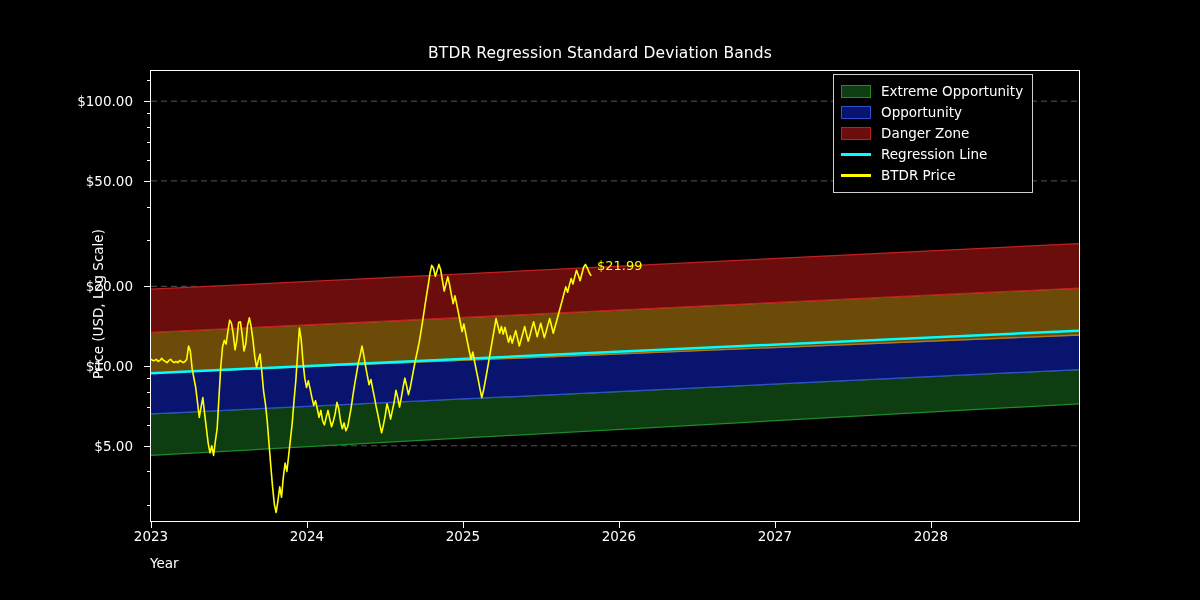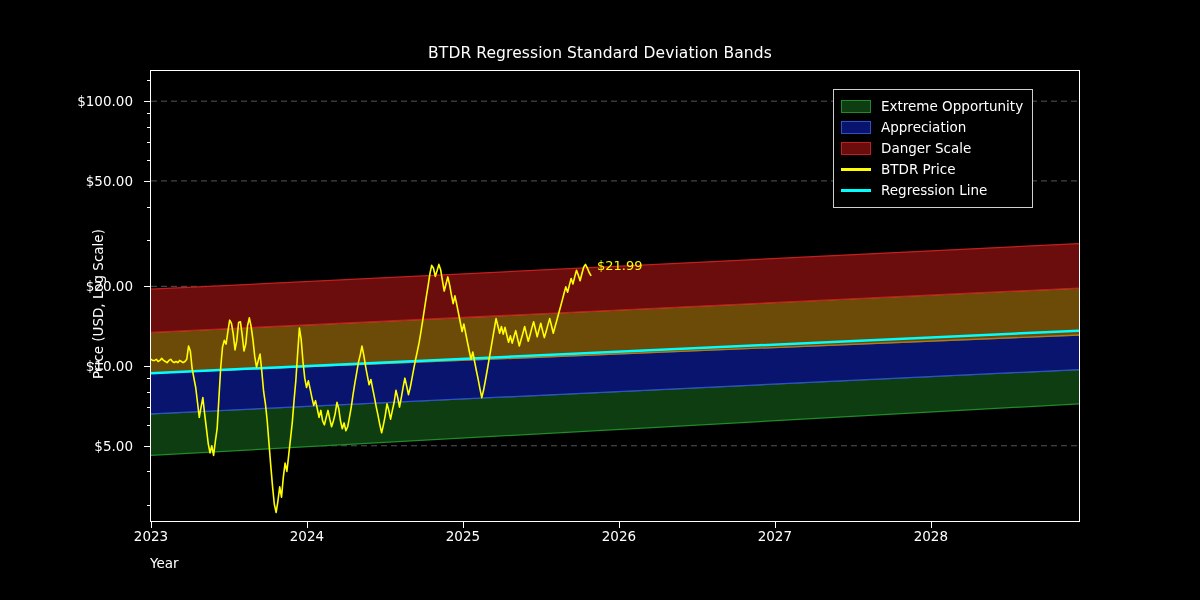--- a/index.html
+++ b/index.html
@@ -9,21 +9,21 @@
   #plot-frame{position:absolute;left:150px;top:70px;width:930px;height:452px;border:1px solid #ffffff;box-sizing:border-box;overflow:hidden;background:#000;}
   #plot-svg{position:absolute;left:0;top:0;}
   .ytick-label{position:absolute;right:1093px;color:#ffffff;font-size:13.5px;text-align:right;white-space:nowrap;transform:translateY(-50%);}
   .ytick-mark{position:absolute;width:6px;height:1px;background:#ffffff;}
   .ytick-minor{position:absolute;width:3.5px;height:1px;background:#ffffff;}
   .xtick-label{position:absolute;top:528px;color:#ffffff;font-size:13.5px;transform:translateX(-50%);white-space:nowrap;}
   .xtick-mark{position:absolute;top:522px;width:1px;height:6px;background:#ffffff;}
   #ylabel{position:absolute;left:-190px;top:50%;width:452px;text-align:center;color:#ffffff;font-size:13.5px;transform:rotate(-90deg);transform-origin:center center;}
   #ylabel-wrap{position:absolute;left:62px;top:70px;width:18px;height:452px;}
   #xlabel{position:absolute;left:150px;top:555px;width:930px;text-align:left;color:#ffffff;font-size:13.5px;}
-  #legend{position:absolute;left:833px;top:74px;background:#000000;border:1px solid #cfcfcf;padding:6px 9px 6px 7px;box-sizing:border-box;margin-top:15px;}
+  #legend{position:absolute;left:833px;top:74px;background:#000000;border:1px solid #cfcfcf;padding:6px 9px 6px 7px;box-sizing:border-box;}
   .legend-row{display:flex;align-items:center;height:21px;}
   .legend-swatch{width:30px;height:13px;margin-right:10px;flex:none;box-sizing:border-box;}
   .legend-linewrap{width:30px;height:13px;margin-right:10px;flex:none;display:flex;align-items:center;}
   .legend-line{width:30px;height:2.5px;}
   .legend-label{color:#ffffff;font-size:13.5px;white-space:nowrap;line-height:1;}
   #price-annotation{position:absolute;color:#ffff00;font-size:13px;white-space:nowrap;}
 </style>
 </head>
 <body>
 
@@ -106,33 +106,33 @@
     <div id="price-annotation" style="left: 446.027px; top: 187.304px; color: rgb(255, 255, 0);">$21.99</div>
   </div>
 
   <div id="legend">
       <div class="legend-row">
         <span class="legend-swatch" style="background: rgb(13, 61, 17); border: 1px solid rgb(31, 139, 42);"></span>
         <span class="legend-label">Extreme Opportunity</span>
       </div>
       <div class="legend-row">
         <span class="legend-swatch" style="background: rgb(8, 20, 110); border: 1px solid rgb(47, 79, 208);"></span>
-        <span class="legend-label">Appreciation</span>
+        <span class="legend-label">Opportunity</span>
       </div>
       <div class="legend-row">
         <span class="legend-swatch" style="background: rgb(107, 13, 13); border: 1px solid rgb(194, 32, 32);"></span>
-        <span class="legend-label">Danger Scale</span>
+        <span class="legend-label">Danger Zone</span>
+      </div>
+      <div class="legend-row">
+        <span class="legend-linewrap">
+          <span class="legend-line" style="background: rgb(0, 255, 255);"></span>
+        </span>
+        <span class="legend-label">Regression Line</span>
       </div>
       <div class="legend-row">
         <span class="legend-linewrap">
           <span class="legend-line" style="background: rgb(255, 255, 0);"></span>
         </span>
         <span class="legend-label">BTDR Price</span>
       </div>
-      <div class="legend-row">
-        <span class="legend-linewrap">
-          <span class="legend-line" style="background: rgb(0, 255, 255);"></span>
-        </span>
-        <span class="legend-label">Regression Line</span>
-      </div>
     </div>
 
 </div>
 
 </body></html>

